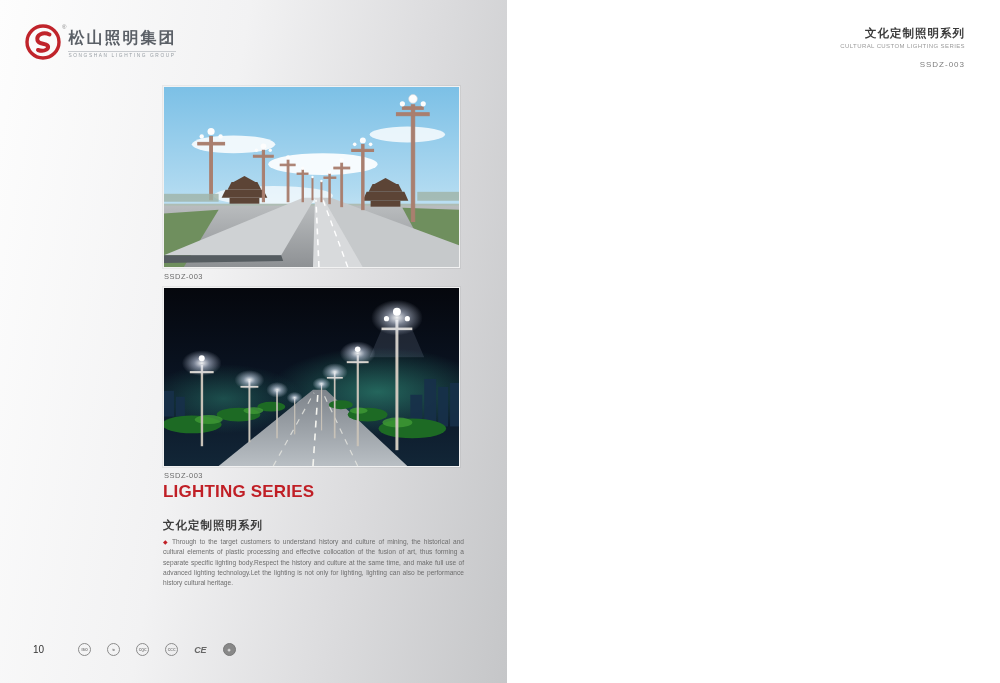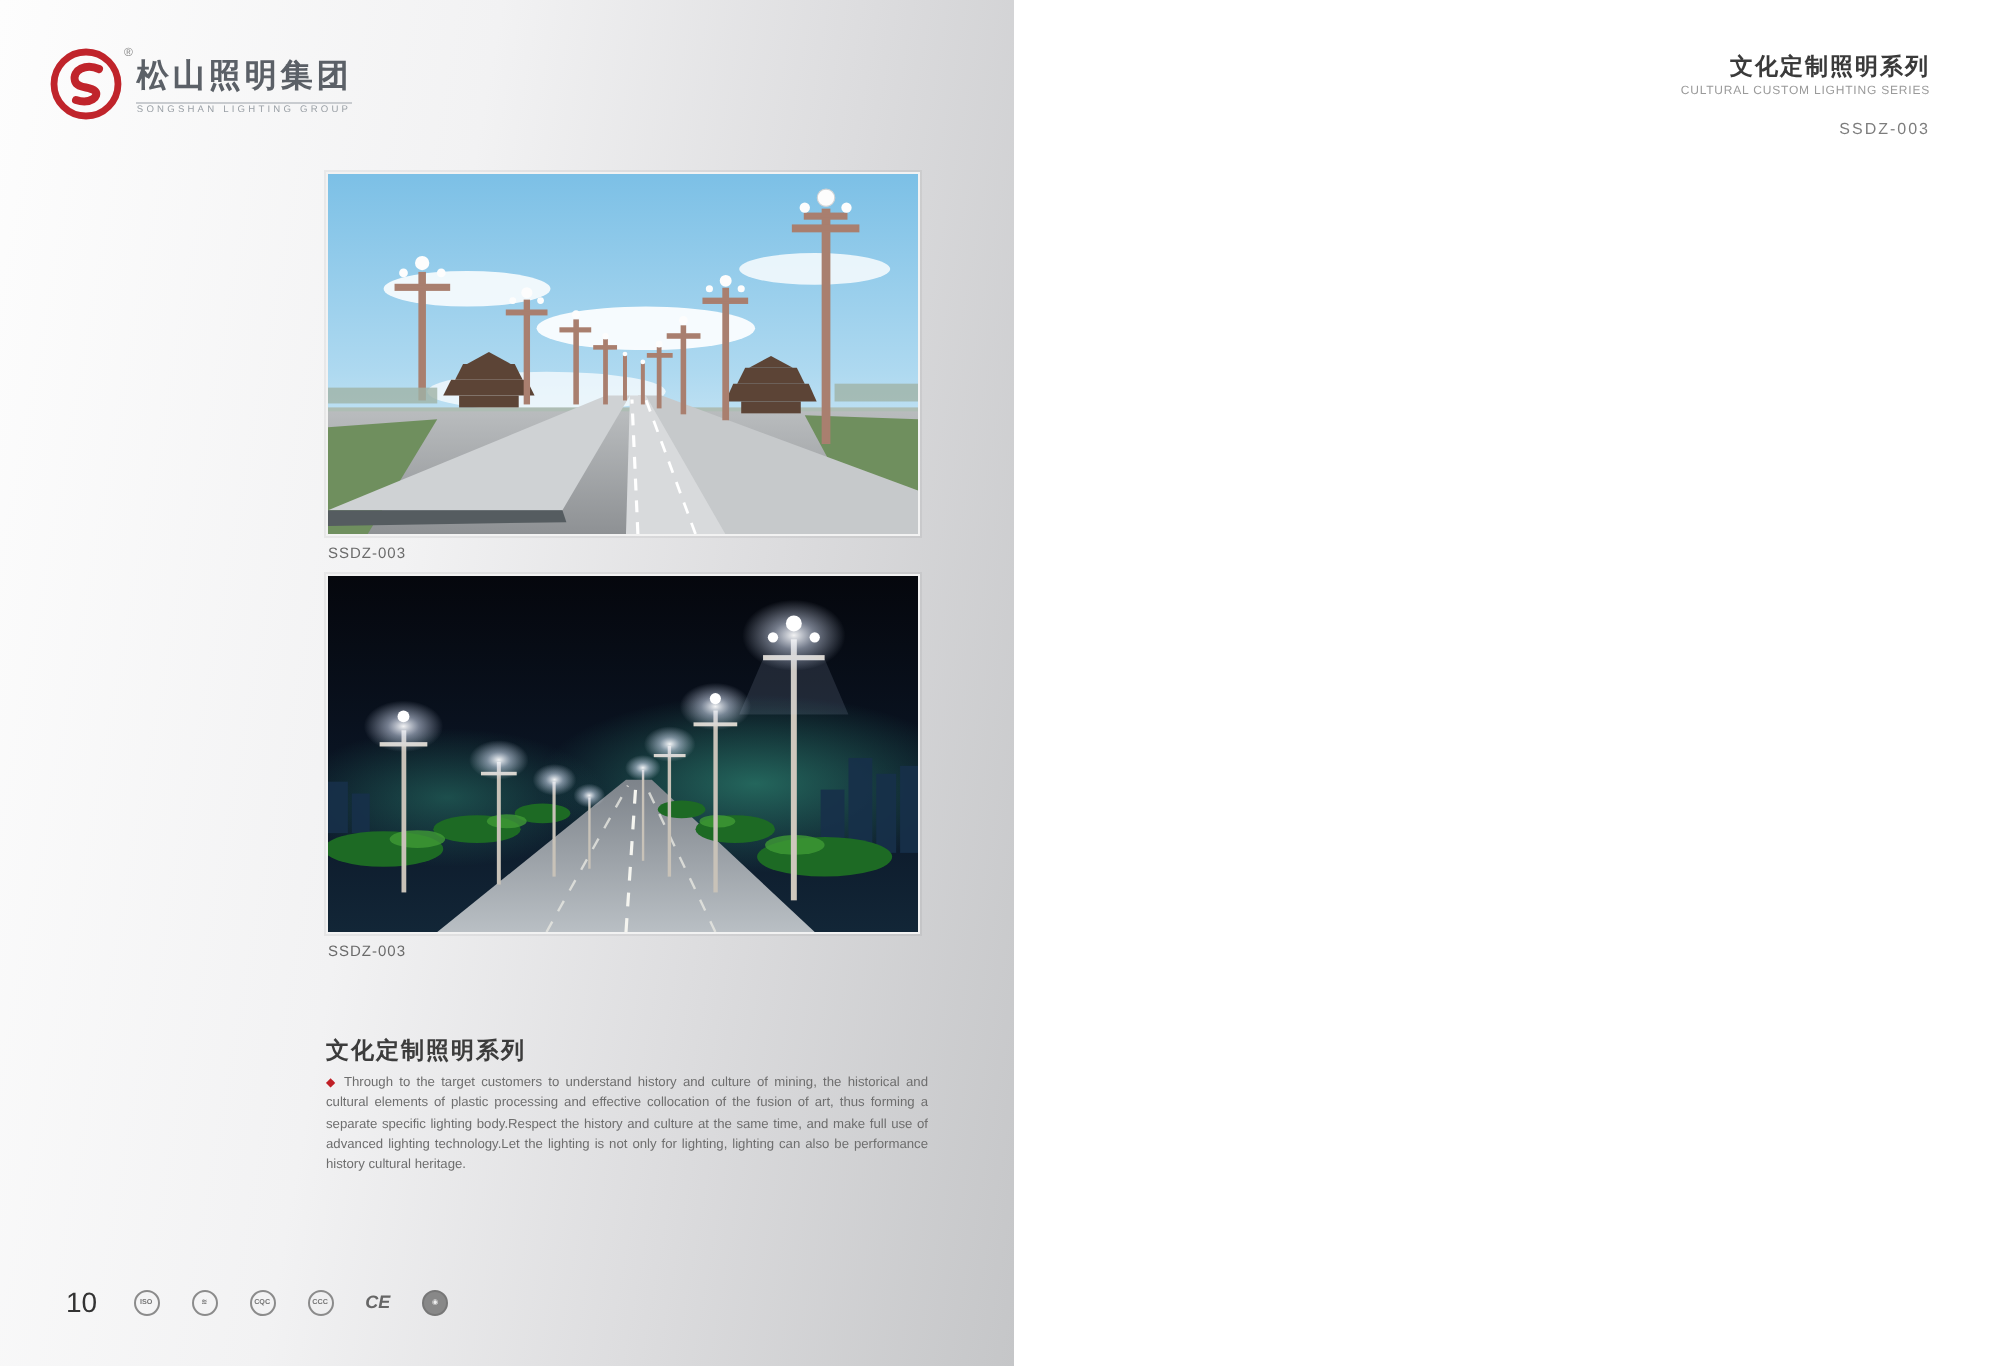--- a/index.html
+++ b/index.html
@@ -32,21 +32,21 @@
   
   #series-title { position:absolute; left:163px; top:484px; color:#c01f26; font-weight:bold;
     font-size:17px; line-height:16px; letter-spacing:.2px; }
   #series-subtitle-cn { position:absolute; left:163px; top:518px; color:#3c3c3c; font-weight:bold; font-size:11.5px; letter-spacing:1px; }
   #series-desc { position:absolute; left:163px; top:537px; width:301px; font-size:6.6px; line-height:1.55;
     color:#6e6e6e; text-align:justify; }
   #series-desc .bullet { color:#c01f26; font-size:6px; }
 
   
   #left-footer { position:absolute; left:33px; top:643px; display:flex; align-items:center; }
-  #page-num-left { font-size:14px; color:#333; margin-right:18px; }
+  #page-num-left { font-size:10px; color:#333; margin-right:34px; }
   #cert-row { display:flex; align-items:center; gap:16px;justify-content:center; }
   .cert { width:13px; height:13px; border:1px solid #8b8b8b; border-radius:50%; color:#777;
     font-size:3.6px; display:flex; align-items:center; justify-content:center; font-weight:bold; letter-spacing:0; }
   .cert.flat { border:none; border-radius:0; width:auto; font-size:9px; font-weight:bold; color:#666; font-style:italic; }
   .cert.solid { background:#888; color:#eee; border-color:#777; }
 
   
   #rh { position:absolute; right:35px; top:26px; text-align:right; }
   #rh-cn { font-size:11.5px; font-weight:bold; color:#3a3a3a; letter-spacing:1px; }
   #rh-en { font-size:6px; color:#9a9a9a; letter-spacing:.4px; margin-top:2px; }
@@ -276,20 +276,21 @@
         </g>
         <g>
           <rect x="131" y="112" width="1.2" height="36" fill="#c8c2b8"></rect>
           <ellipse cx="131.5" cy="111" rx="8" ry="6" fill="url(#glow)"></ellipse>
         </g>
       </svg>
     </div>
     <div class="photo-label" id="photo-night-label">SSDZ-003</div>
 
     <div id="series-title">
+      <div>LIGHTING SERIES</div>
     </div>
     <div id="series-subtitle-cn">文化定制照明系列</div>
     <div id="series-desc">
       <span class="bullet">◆</span>
       <span>Through to the target customers to understand history and culture of mining, the historical and cultural elements of plastic processing and effective collocation of the fusion of art, thus forming a separate specific lighting body.Respect the history and culture at the same time, and make full use of advanced lighting technology.Let the lighting is not only for lighting, lighting can also be performance history cultural heritage.</span>
     </div>
 
     <div id="left-footer">
       <span id="page-num-left">10</span>
       <span id="cert-row">

